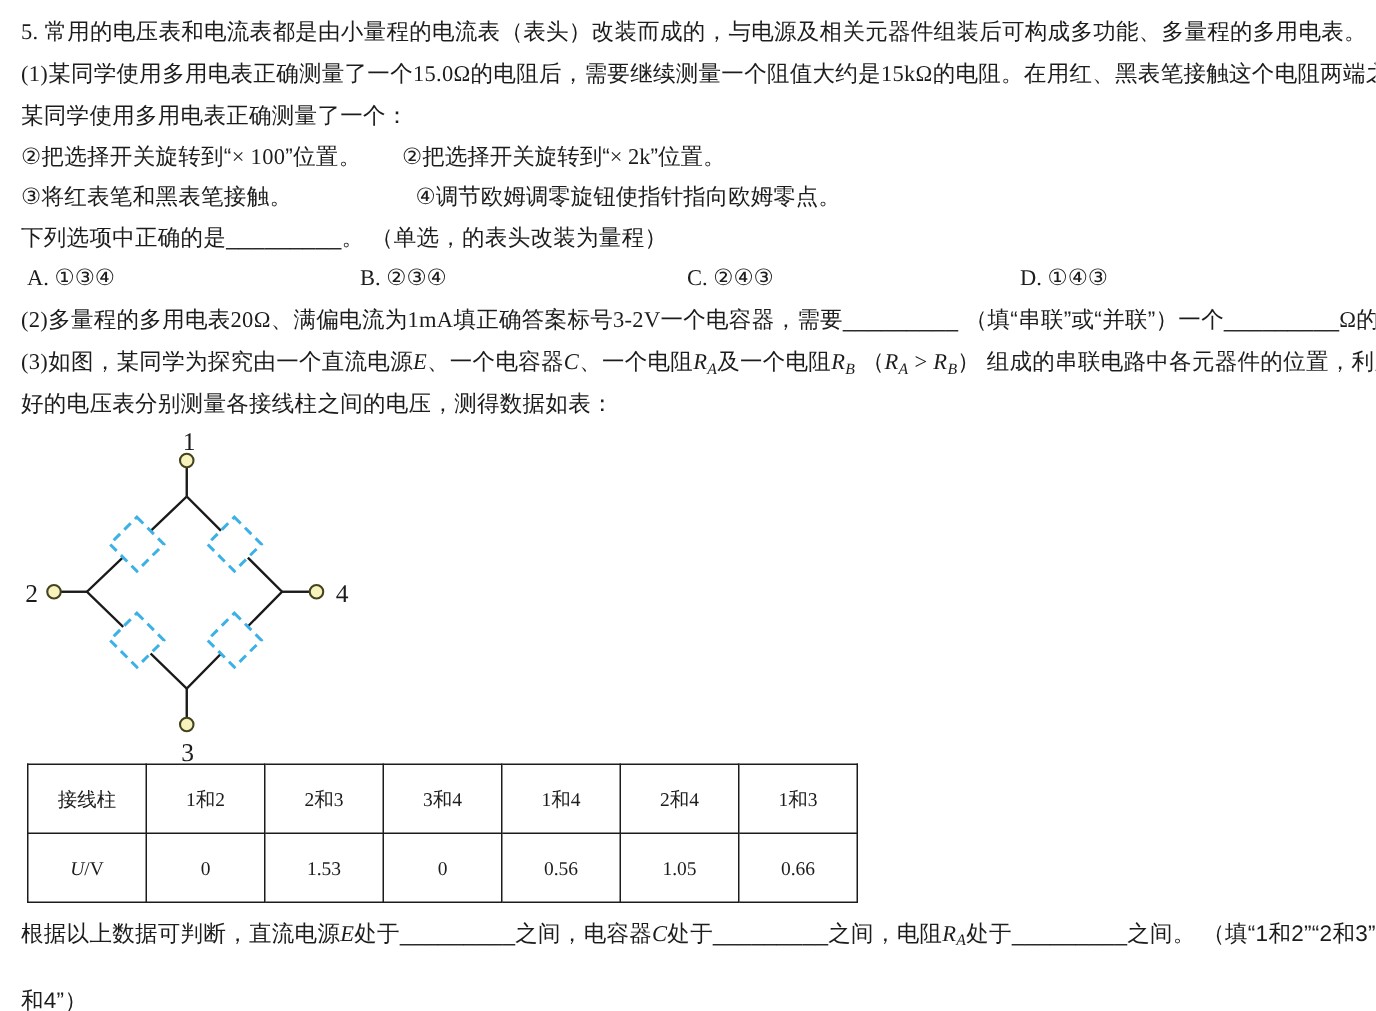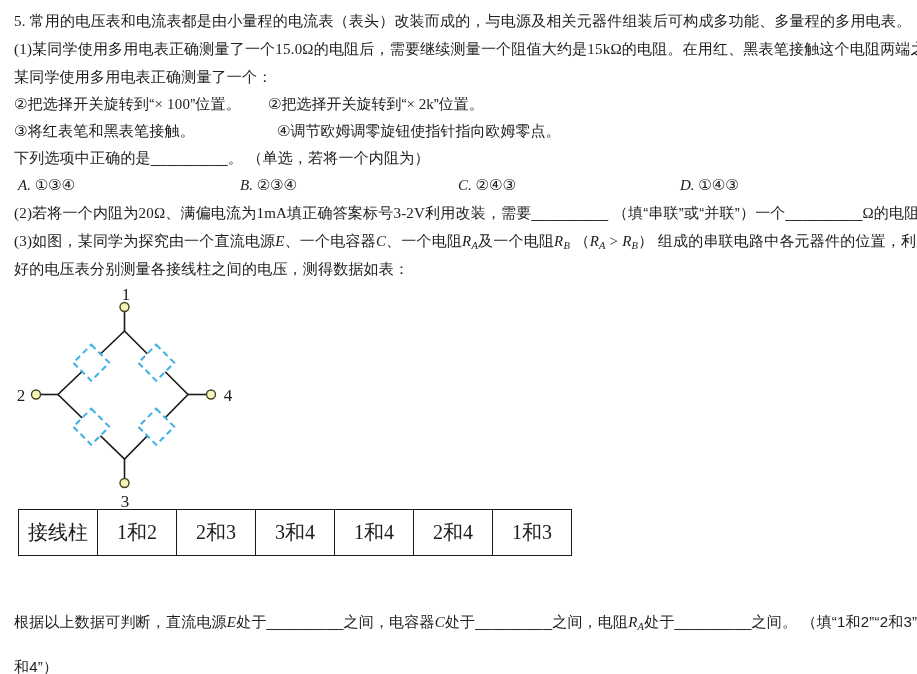--- a/index.html
+++ b/index.html
@@ -22,21 +22,21 @@
   .si { font-family: "Liberation Serif", "DejaVu Serif", serif; font-style: italic; }
   .sub {
     font-family: "Liberation Serif", "DejaVu Serif", serif;
     font-style: italic;
     font-size: 10.5px;
     vertical-align: -3px;
   }
   .abs { position: absolute; white-space: nowrap; }
 
   
-  .options { position: absolute; top: 176px; left: 0; width: 917px; height: 22px; font-style: italic; }
+  .options { position: absolute; top: 176px; left: 0; width: 917px; height: 22px; }
 
   
   .diagram { position: absolute; left: 8px; top: 286px; }
   .wire { stroke: #1a1a1a; stroke-width: 1.6; fill: none; }
   .component-box { fill: #ffffff; stroke-width: 2; stroke-dasharray: 6 4; }
   .terminal { stroke: #43431e; stroke-width: 1.4; }
   .term-label {
     font-family: "Liberation Serif", "DejaVu Serif", serif;
     font-size: 17px;
     fill: #1c1c1c;
@@ -50,48 +50,48 @@
     border-collapse: collapse;
     table-layout: fixed;
   }
   .data-table td {
     width: 79px;
     height: 46px;
     border: 1.4px solid #1c1c1c;
     text-align: center;
     vertical-align: middle;
     font-family: "Liberation Serif", "DejaVu Serif", serif;
-    font-size: 20px;
+    font-size: 13px;
     color: #1c1c1c;
   }
 </style>
 </head>
 <body>
 
 <div class="line" style="top:12px"><span class="sn">5. </span><span>常用的电压表和电流表都是由小量程的电流表（表头）改装而成的，与电源及相关元器件组装后可构成多功能、多量程的多用电表。</span></div>
 
 <div class="line" style="top:40px"><span class="sn">(1)</span><span>某同学使用多用电表正确测量了一个</span><span class="sn">15.0Ω</span><span>的电阻后，需要继续测量一个阻值大约是</span><span class="sn">15kΩ</span><span>的电阻。在用红、黑表笔接触这个电阻两端之前，</span></div>
 <div class="line" style="top:68px">某同学使用多用电表正确测量了一个：</div>
 
 <div class="line" style="top:95px"><span>②把选择开关旋转到“</span><span class="sn">× 100</span><span>”位置。</span></div>
 <div class="abs" style="top:95px; left:268px"><span>②把选择开关旋转到“</span><span class="sn">× 2k</span><span>”位置。</span></div>
 
 <div class="line" style="top:122px"><span>③将红表笔和黑表笔接触。</span></div>
 <div class="abs" style="top:122px; left:277px"><span>④调节欧姆调零旋钮使指针指向欧姆零点。</span></div>
 
-<div class="line" style="top:149px">下列选项中正确的是_________。 （单选，若将一个内阻为）</div>
+<div class="line" style="top:149px">下列选项中正确的是_________。 （单选，的表头改装为量程）</div>
 
 <div class="options">
   <span class="abs" style="left:18px"><span class="sn">A. </span><span>①③④</span></span>
   <span class="abs" style="left:240px"><span class="sn">B. </span><span>②③④</span></span>
   <span class="abs" style="left:458px"><span class="sn">C. </span><span>②④③</span></span>
   <span class="abs" style="left:680px"><span class="sn">D. </span><span>①④③</span></span>
 </div>
 
-<div class="line" style="top:204px"><span class="sn">(2)</span><span>若将一个内阻为</span><span class="sn">20Ω</span><span>、满偏电流为</span><span class="sn">1mA</span><span>填正确答案标号</span><span class="sn">3-2V</span><span>利用改装，需要</span><span>_________</span><span> （填“串联”或“并联”）一个</span><span>_________</span><span class="sn">Ω</span><span>的电阻。</span></div>
+<div class="line" style="top:204px"><span class="sn">(2)</span><span>多量程的多用电表</span><span class="sn">20Ω</span><span>、满偏电流为</span><span class="sn">1mA</span><span>填正确答案标号</span><span class="sn">3-2V</span><span>一个电容器，需要</span><span>_________</span><span> （填“串联”或“并联”）一个</span><span>_________</span><span class="sn">Ω</span><span>的电阻。</span></div>
 
 <div class="line" style="top:232px"><span class="sn">(3)</span><span>如图，某同学为探究由一个直流电源</span><span class="si">E</span><span>、一个电容器</span><span class="si">C</span><span>、一个电阻</span><span class="si">R</span><span class="sub">A</span><span>及一个电阻</span><span class="si">R</span><span class="sub">B</span><span> （</span><span class="si">R</span><span class="sub">A</span><span class="sn"> &gt; </span><span class="si">R</span><span class="sub">B</span><span>） 组成的串联电路中各元器件的位置，利用改装</span></div>
 <div class="line" style="top:260px">好的电压表分别测量各接线柱之间的电压，测得数据如表：</div>
 
 <svg class="diagram" width="244" height="226" viewBox="0 0 244 226">
 
   <polyline class="wire" points="116.5,45 50,108.5 116.5,173 180,108.5 116.5,45"></polyline>
 
   <line class="wire" x1="116.5" y1="25.5" x2="116.5" y2="45"></line>
   <line class="wire" x1="32.5" y1="108.5" x2="50" y2="108.5"></line>
@@ -118,17 +118,26 @@
   <tbody>
     <tr>
       <td>接线柱</td>
       <td>1和2</td>
       <td>2和3</td>
       <td>3和4</td>
       <td>1和4</td>
       <td>2和4</td>
       <td>1和3</td>
     </tr>
+    <tr>
+      <td><span class="si">U</span><span class="sn">/V</span></td>
+      <td>0</td>
+      <td>1.53</td>
+      <td>0</td>
+      <td>0.56</td>
+      <td>1.05</td>
+      <td>0.66</td>
+    </tr>
   </tbody>
 </table>
 
 <div class="line" style="top:613px"><span>根据以上数据可判断，直流电源</span><span class="si">E</span><span>处于</span><span>_________</span><span>之间，电容器</span><span class="si">C</span><span>处于</span><span>_________</span><span>之间，电阻</span><span class="si">R</span><span class="sub">A</span><span>处于</span><span>_________</span><span>之间。 （填“1和2”“2和3”“3和4”或“1</span></div>
 <div class="line" style="top:658px">和4”）</div>
 
 </body></html>

